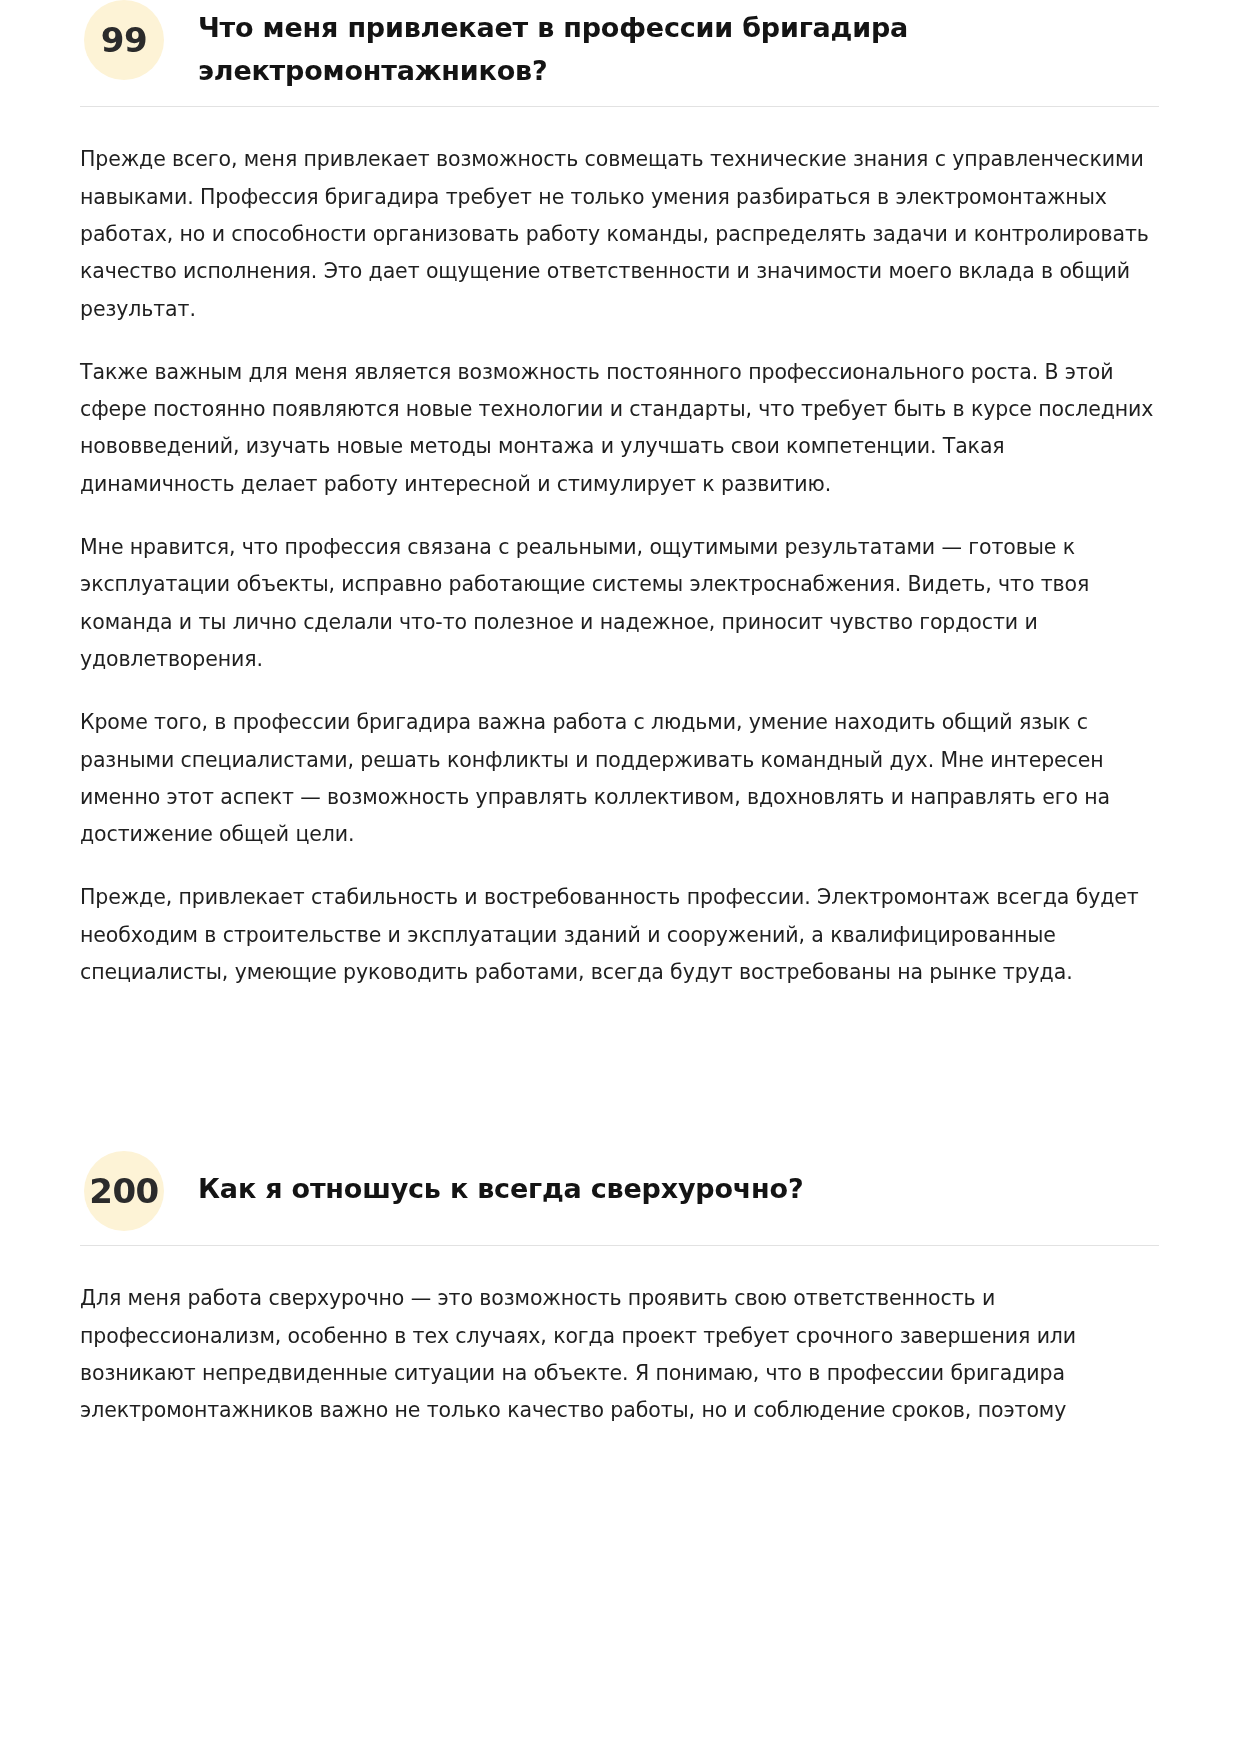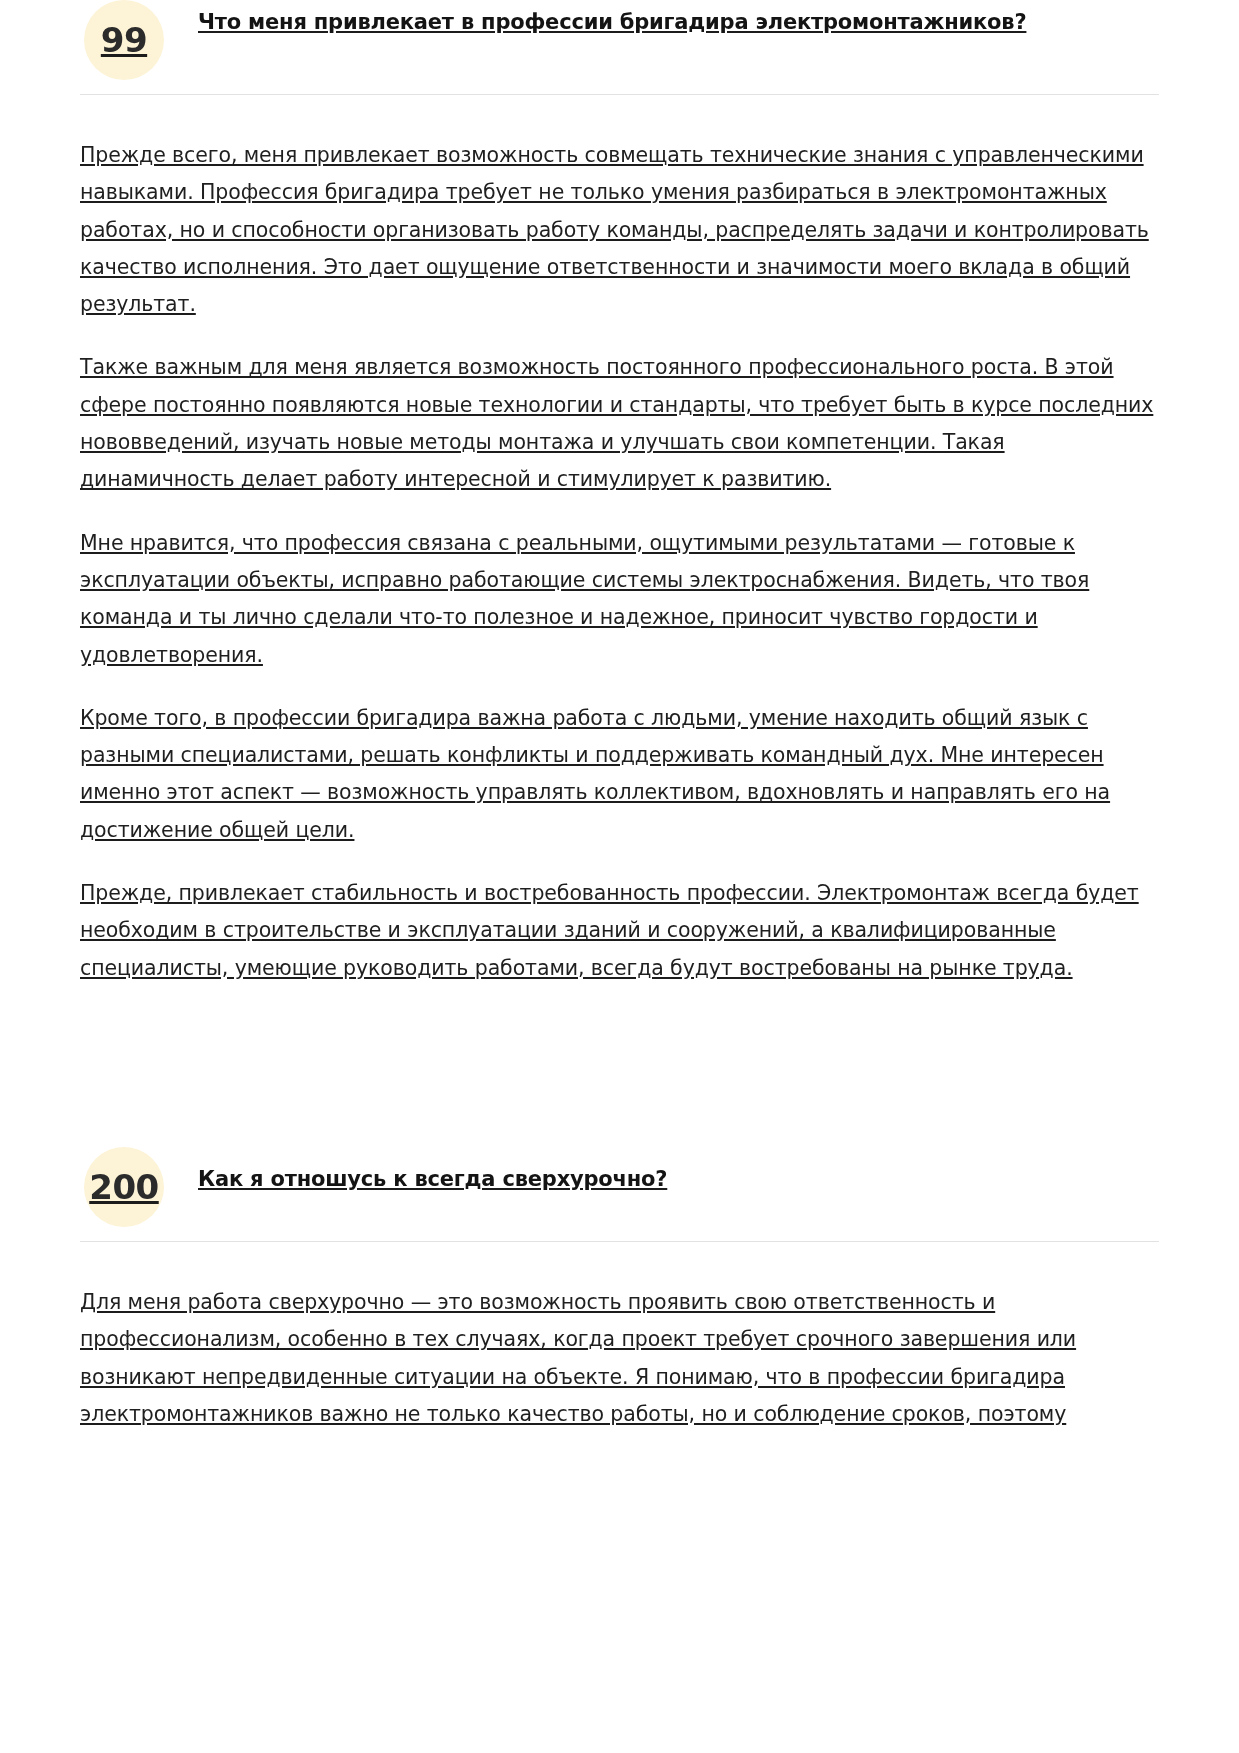--- a/index.html
+++ b/index.html
@@ -19,21 +19,20 @@
     width: 1239px;
     min-height: 1753px;
     box-sizing: border-box;
     padding: 0 80px;
     background: #ffffff;
   }
 
   
   .qa-block {
     position: relative;
-    text-decoration: underline;
   }
   .qa-head {
     display: flex;
     align-items: flex-start;
     gap: 0;
     position: relative;
   }
   .q-badge {
     flex: 0 0 auto;
     width: 80px;
@@ -46,38 +45,38 @@
     font-size: 34px;
     font-weight: 700;
     color: #2b2b2b;
     letter-spacing: -0.5px;
     margin-left: 4px;
   }
   .q-title {
     flex: 1 1 auto;
     margin-left: 34px;
     padding-top: 6px;
-    font-size: 21px;
+    font-size: 27px;
     line-height: 1.6;
     font-weight: 700;
     color: #141414;
     letter-spacing: -0.2px;
   }
   .rule {
     height: 1px;
     background: #e2e2e2;
     margin-top: 14px;
     margin-bottom: 0;
   }
 
   .answer {
     padding-top: 34px;
   }
   .answer p {
-    margin: 8px 0 26px 0;
+    margin: 0 0 26px 0;
     font-size: 20.5px;
     line-height: 1.82;
     color: #1f1f1f;
     letter-spacing: -0.1px;
   }
   .answer p:last-child {
     margin-bottom: 0;
   }
 
   

